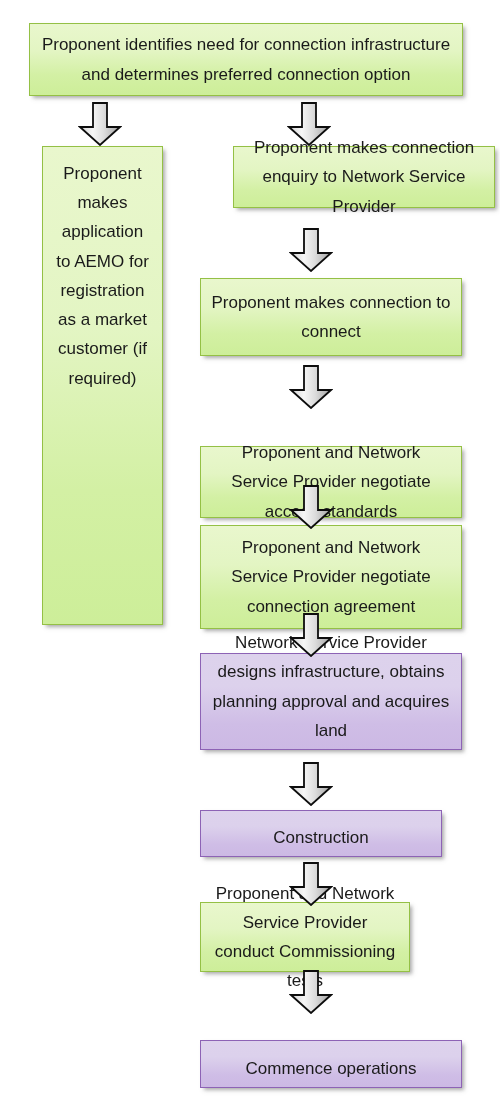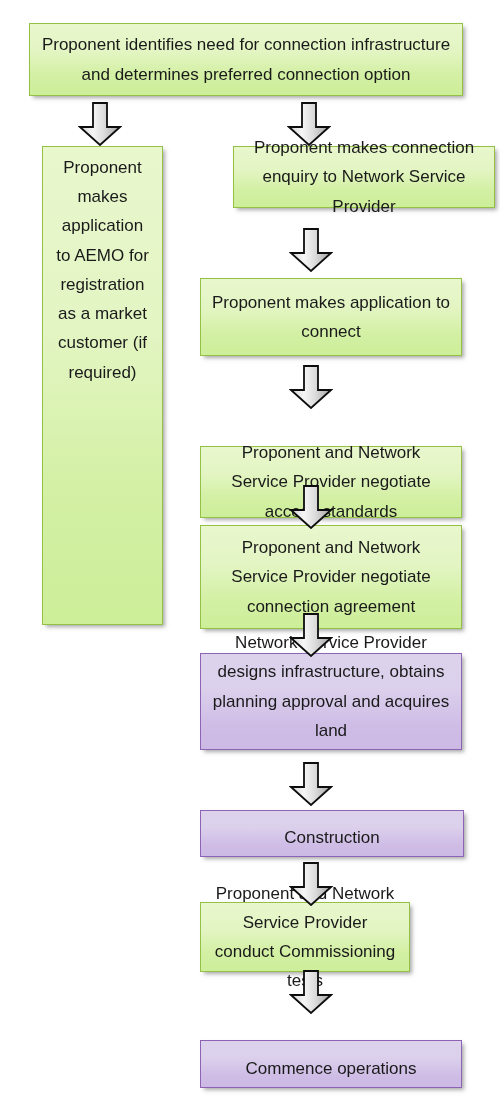--- a/index.html
+++ b/index.html
@@ -79,36 +79,36 @@
       <polygon points="15,1 29,1 29,25 42,25 22,43 2,25 15,25" fill="url(#ag1)" stroke="#0d0d0d" stroke-width="1.8" stroke-linejoin="miter"></polygon>
     </svg>
   </div>
 
   <div class="arrow" style="left:287px; top:102px;">
     <svg width="44" height="44" viewBox="0 0 44 44" aria-hidden="true">
       <polygon points="15,1 29,1 29,25 42,25 22,43 2,25 15,25" fill="url(#ag1)" stroke="#0d0d0d" stroke-width="1.8" stroke-linejoin="miter"></polygon>
     </svg>
   </div>
 
-  <div class="node green" style="left:42px; top:146px; width:121px; height:479px; align-items:flex-start; padding-top:6px;">
+  <div class="node green" style="left:42px; top:146px; width:121px; height:479px; align-items:flex-start; padding-top:12px;">
     <span class="txt">Proponent makes application to AEMO for registration as a market customer (if required)</span>
   </div>
 
   <div class="node green" style="left:187px; top:146px; width:262px; height:62px;margin-left:46px;">
     <span class="txt">Proponent makes connection enquiry to Network Service Provider</span>
   </div>
 
   <div class="arrow" style="left:289px; top:228px;">
     <svg width="44" height="44" viewBox="0 0 44 44" aria-hidden="true">
       <polygon points="15,1 29,1 29,25 42,25 22,43 2,25 15,25" fill="url(#ag1)" stroke="#0d0d0d" stroke-width="1.8" stroke-linejoin="miter"></polygon>
     </svg>
   </div>
 
   <div class="node green" style="left:200px; top:278px; width:262px; height:78px;">
-    <span class="txt">Proponent makes application to connect</span>
+    <span class="txt">Proponent makes connection to connect</span>
   </div>
 
   <div class="arrow" style="left:289px; top:365px;">
     <svg width="44" height="44" viewBox="0 0 44 44" aria-hidden="true">
       <polygon points="15,1 29,1 29,25 42,25 22,43 2,25 15,25" fill="url(#ag1)" stroke="#0d0d0d" stroke-width="1.8" stroke-linejoin="miter"></polygon>
     </svg>
   </div>
 
   <div class="node green" style="left:200px; top:410px; width:262px; height:72px;margin-top:36px;">
     <span class="txt">Proponent and Network Service Provider negotiate access standards</span>
@@ -133,21 +133,21 @@
   <div class="node purple" style="left:200px; top:653px; width:262px; height:97px;">
     <span class="txt">Network Service Provider designs infrastructure, obtains planning approval and acquires land</span>
   </div>
 
   <div class="arrow" style="left:289px; top:762px;">
     <svg width="44" height="44" viewBox="0 0 44 44" aria-hidden="true">
       <polygon points="15,1 29,1 29,25 42,25 22,43 2,25 15,25" fill="url(#ag1)" stroke="#0d0d0d" stroke-width="1.8" stroke-linejoin="miter"></polygon>
     </svg>
   </div>
 
-  <div class="node purple" style="left:200px; top:810px; width:264px; height:47px;">
+  <div class="node purple" style="left:200px; top:810px; width:242px; height:47px;">
     <span class="txt">Construction</span>
   </div>
 
   <div class="arrow" style="left:289px; top:862px;">
     <svg width="44" height="44" viewBox="0 0 44 44" aria-hidden="true">
       <polygon points="15,1 29,1 29,25 42,25 22,43 2,25 15,25" fill="url(#ag1)" stroke="#0d0d0d" stroke-width="1.8" stroke-linejoin="miter"></polygon>
     </svg>
   </div>
 
   <div class="node green" style="left:200px; top:902px; width:210px; height:70px;">

